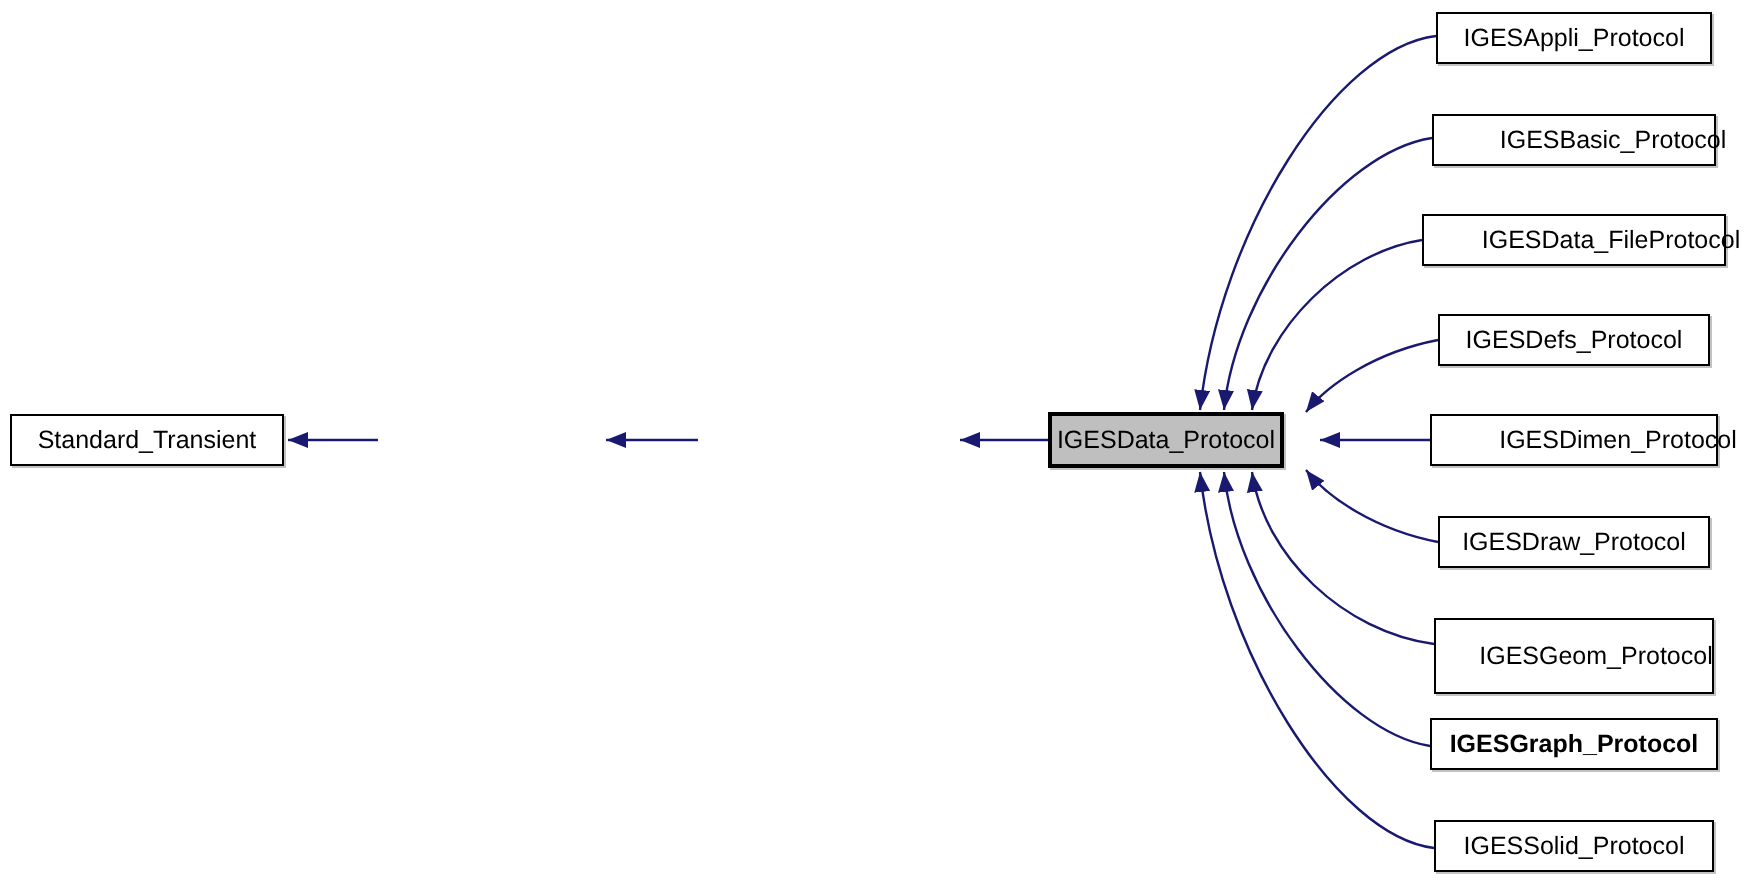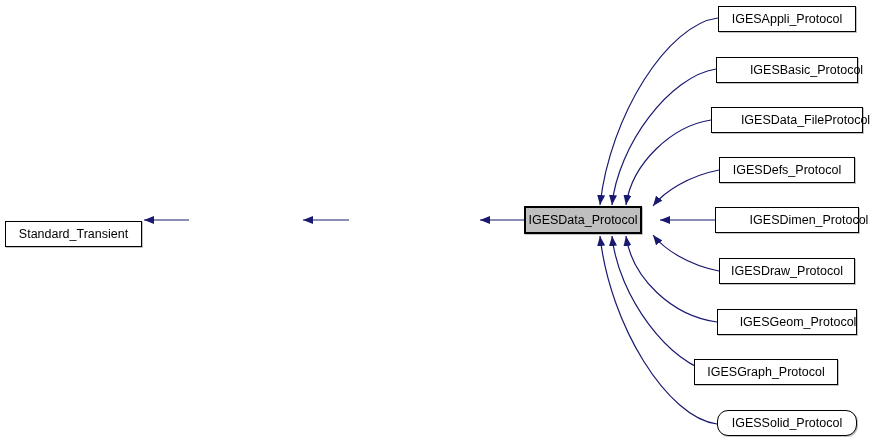--- a/index.html
+++ b/index.html
@@ -51,27 +51,27 @@
     <path d="M 716 69 C 670 76, 618 145, 612 205" marker-end="url(#arrow)"></path>
     <path d="M 711 120 C 672 126, 632 163, 626 205" marker-end="url(#arrow)"></path>
     <path d="M 719 170 C 688 176, 664 192, 653 206" marker-end="url(#arrow)"></path>
     <path d="M 715 220 L 660 220" marker-end="url(#arrow)"></path>
     <path d="M 719 271 C 688 265, 664 249, 653 235" marker-end="url(#arrow)"></path>
     <path d="M 717 322 C 672 316, 632 278, 626 236" marker-end="url(#arrow)"></path>
     <path d="M 715 373 C 670 366, 618 296, 612 236" marker-end="url(#arrow)"></path>
     <path d="M 717 424 C 668 418, 610 326, 600 236" marker-end="url(#arrow)"></path>
   </svg>
 
-  <div class="node" style="left:5px;   top:221px; width:137px; height:26px;">Standard_Transient</div>
+  <div class="node" style="left:5px;   top:207px; width:137px; height:26px;">Standard_Transient</div>
 
   <div class="node selected" style="left:524px; top:206px; width:118px; height:28px;">IGESData_Protocol</div>
 
   <div class="node" style="left:718px; top:6px;   width:138px; height:26px;text-align:right;">IGESAppli_Protocol</div>
   <div class="node" style="left:716px; top:57px;  width:142px; height:26px;padding-left:39px;">IGESBasic_Protocol</div>
   <div class="node" style="left:711px; top:107px; width:152px; height:26px;padding-left:37px;">IGESData_FileProtocol</div>
   <div class="node" style="left:719px; top:157px; width:136px; height:26px;text-align:center;">IGESDefs_Protocol</div>
   <div class="node" style="left:715px; top:207px; width:144px; height:26px;padding-left:44px;">IGESDimen_Protocol</div>
   <div class="node" style="left:719px; top:258px; width:136px; height:26px;">IGESDraw_Protocol</div>
-  <div class="node" style="left:717px; top:309px; width:140px; height:26px;padding-left:22px;">IGESGeom_Protocol</div>
-  <div class="node" style="left:694px; top:359px; width:144px; height:26px;">IGESGraph_Protocol</div>
-  <div class="node" style="left:717px; top:410px; width:140px; height:26px;border-radius:11px;">IGESSolid_Protocol</div>
+  <div class="node" style="left:717px; top:309px; width:140px; height:38px;padding-left:22px;">IGESGeom_Protocol</div>
+  <div class="node" style="left:715px; top:359px; width:144px; height:26px;font-weight:bold;">IGESGraph_Protocol</div>
+  <div class="node" style="left:717px; top:410px; width:140px; height:26px;">IGESSolid_Protocol</div>
 
 </div>
 
 </body></html>

